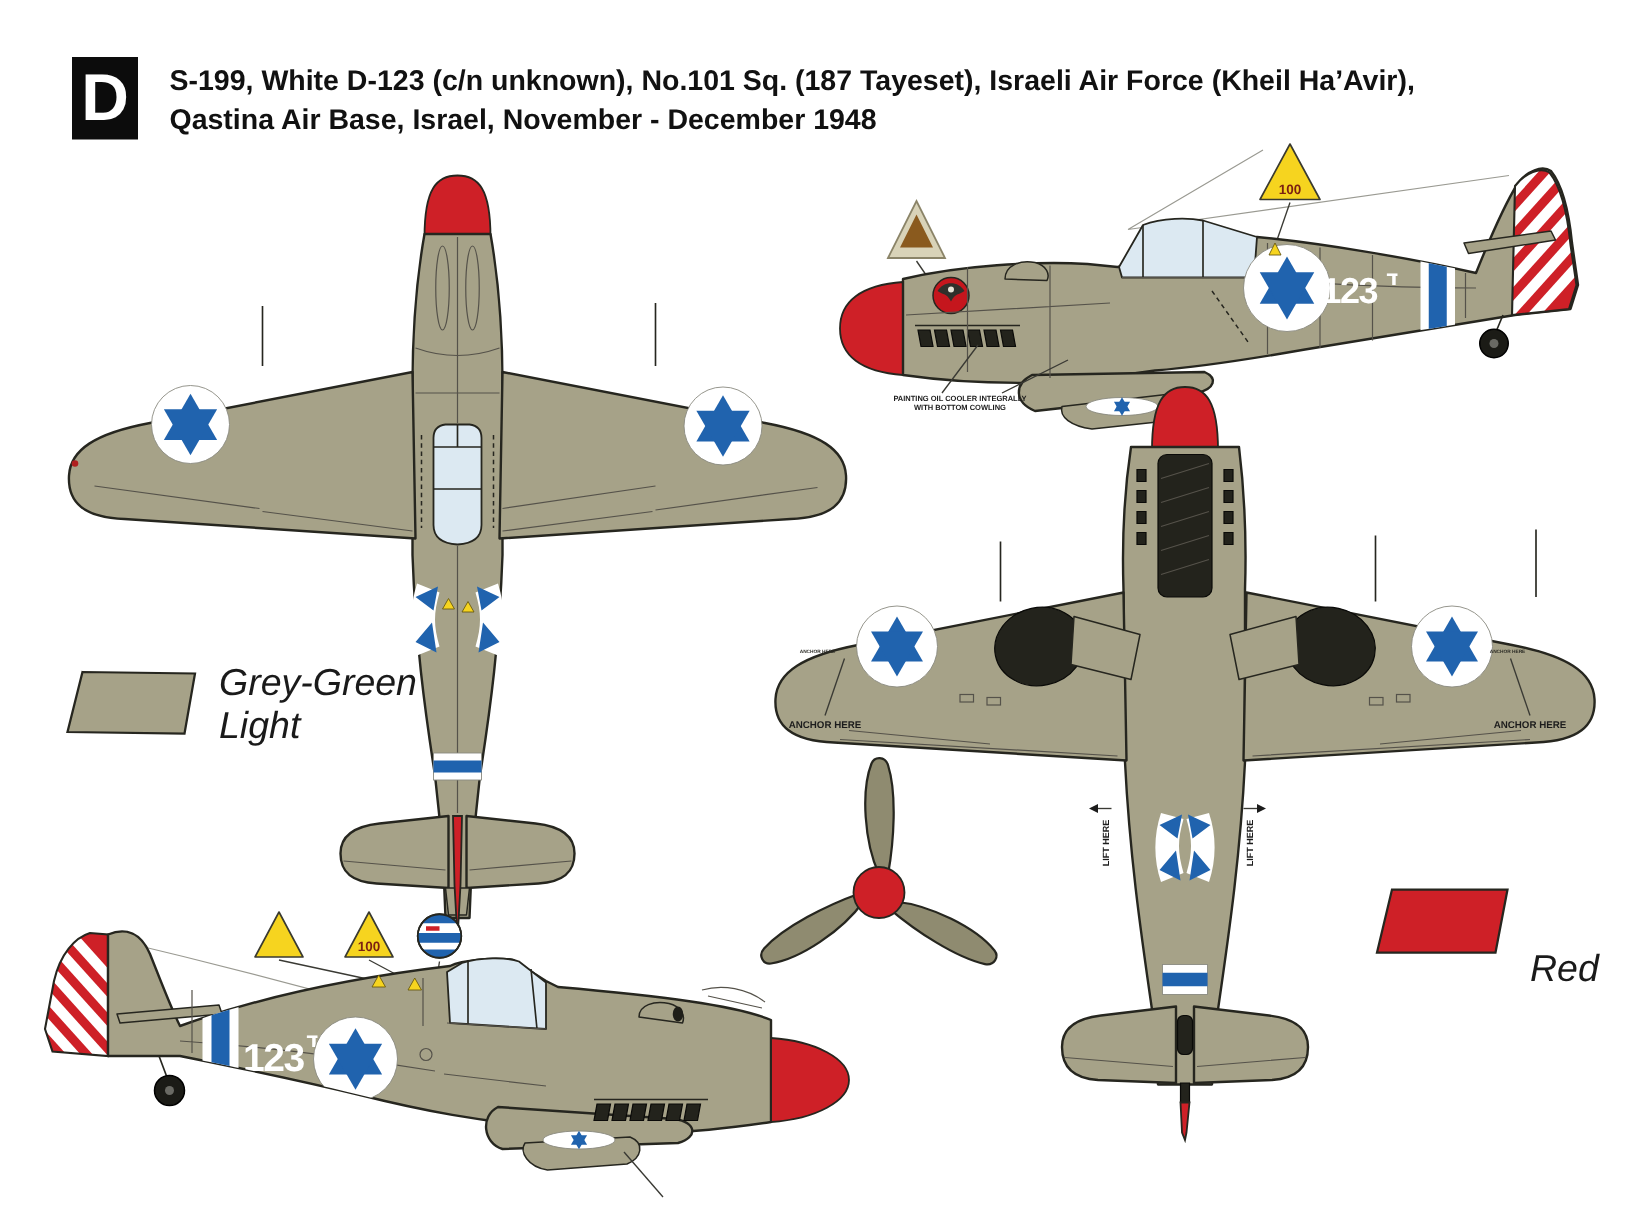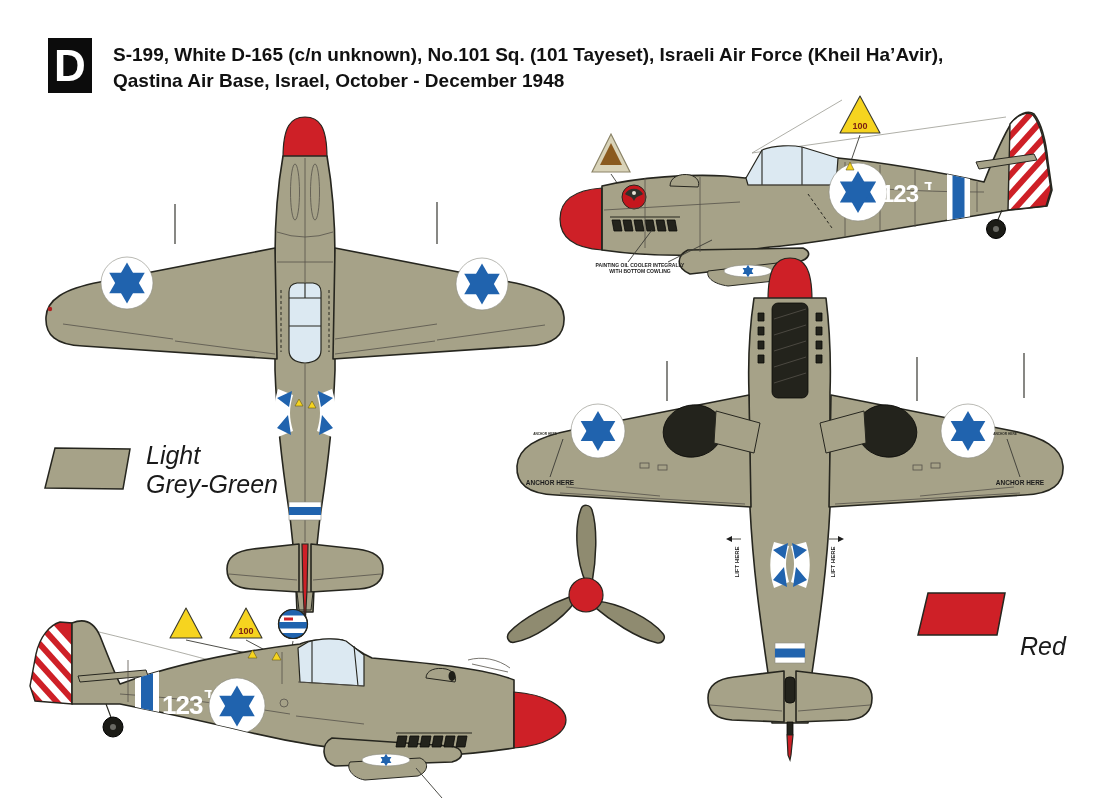--- a/index.html
+++ b/index.html
@@ -50,22 +50,22 @@
         <path d="M0,-10 L8.66,5 L-8.66,5 Z"></path>
         <path d="M0,10 L8.66,-5 L-8.66,-5 Z"></path>
       </g>
     </defs>
   </svg>
 
   <div class="badge">
     <span>D</span>
   </div>
   <div class="title">
-    <div>S-199, White D-165 (c/n unknown), No.101 Sq. (101 Tayeset), Israeli Air Force (Kheil Ha’Avir),</div>
-    <div>Qastina Air Base, Israel, October - December 1948</div>
+    <div>S-199, White D-123 (c/n unknown), No.101 Sq. (187 Tayeset), Israeli Air Force (Kheil Ha’Avir),</div>
+    <div>Qastina Air Base, Israel, November - December 1948</div>
   </div>
 
   <svg style="left:25px;top:112px" width="580" height="525" viewBox="0 0 580 525">
     <g>
       <path class="s-red" d="M 258 46 C 258 14 266 5 280 5 C 294 5 302 14 302 46 Z"></path>
       <line class="s-dline" x1="150" y1="92" x2="150" y2="132"></line>
       <line class="s-dline" x1="412" y1="90" x2="412" y2="132"></line>
       <path class="s-body" d="M 258 44 C 252 78 250 112 250 145 L 250 258 C 252 315 258 360 265 405 L 270 452 L 272 500 L 288 500 L 290 452 L 295 405 C 302 360 308 315 310 258 L 310 145 C 310 112 308 78 302 44 Z"></path>
       <path class="s-body" d="M 250 136 L 75 170 C 38 177 22 188 21 205 C 20 223 31 233 58 234 L 252 247 Z"></path>
       <path class="s-body" d="M 310 136 L 485 170 C 522 177 538 188 539 205 C 540 223 529 233 502 234 L 308 247 Z"></path>
@@ -335,22 +335,22 @@
       <path class="s-prop" transform="rotate(120 86 98)" d="M 86 86 C 76 64 74 30 81 12 C 83 7 90 7 92 13 C 98 32 96 64 92 86 Z"></path>
       <path class="s-prop" transform="rotate(240 86 98)" d="M 86 86 C 76 64 74 30 81 12 C 83 7 90 7 92 13 C 98 32 96 64 92 86 Z"></path>
       <circle cx="86" cy="98" r="17" class="s-red"></circle>
     </g>
   </svg>
 
   <svg style="left:40px;top:440px" width="110" height="60" viewBox="0 0 110 60">
     <polygon points="15,8 90,9 83,49 5,48" fill="var(--grey-green,#A6A288)" stroke="#26261F" stroke-width="1.5"></polygon>
   </svg>
   <div class="swatch-label" style="left:146px;top:441px">
+    <div>Grey-Green</div>
     <div>Light</div>
-    <div>Grey-Green</div>
   </div>
 
   <svg style="left:905px;top:585px" width="110" height="58" viewBox="0 0 110 58">
     <polygon points="23,8 100,8 92,50 13,50" fill="var(--red,#CE2027)" stroke="#26261F" stroke-width="1.5"></polygon>
   </svg>
   <div class="swatch-label" style="left:1020px;top:632px">
     <div>Red</div>
   </div>
 
 </div>

